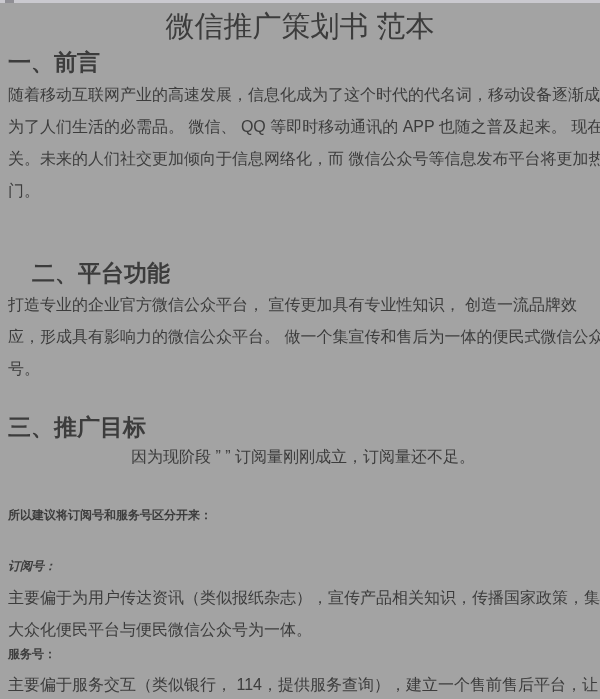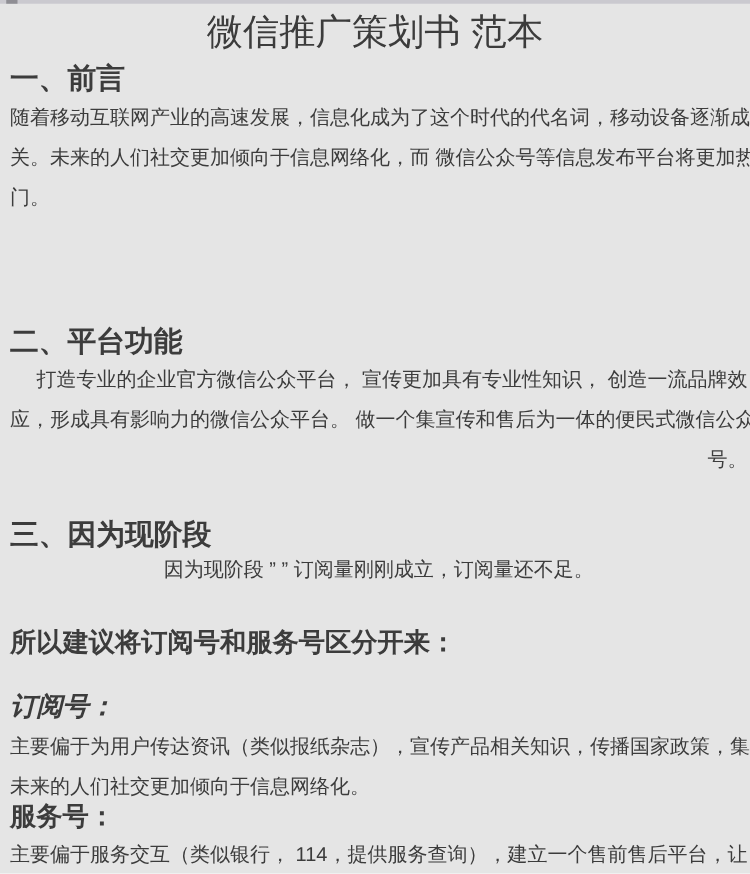--- a/index.html
+++ b/index.html
@@ -11,21 +11,21 @@
     width: 600px;
     height: 699px;
     overflow: hidden;
     font-family: "Liberation Sans", sans-serif;
     color: #3c3c3c;
   }
   .page {
     position: relative;
     width: 600px;
     height: 699px;
-    background: #e5e5e5;
+    background: #a3a3a3;
   }
   
   .sb-track {
     position: absolute;
     top: 0; left: 0;
     width: 600px; height: 3px;
     background: #cac9cf;
   }
   .sb-thumb {
     position: absolute;
@@ -58,29 +58,29 @@
     font-size: 16px;
   }
   .para .ln {
     height: 32px;
     line-height: 32px;
     white-space: nowrap;
   }
   .bold-line {
     position: absolute;
     left: 8px;
-    font-size: 21px;
+    font-size: 12px;
     font-weight: 700;
     line-height: 32px;
     white-space: nowrap;
   }
   #heading-1 { top: 51px; }
   #para-1    { top: 79px; }
-  #heading-2 { top: 262px; }
-  #para-2    { top: 289px; text-align: right; }
+  #heading-2 { top: 262px; margin-left: 24px; }
+  #para-2    { top: 289px; }
   #heading-3 { top: 416px; }
   #para-3    { top: 441px; text-align: center; }
   #suggestion { top: 499px; }
   #sub-heading-subscription { top: 550px; font-style: italic; }
   #para-subscription { top: 582px; }
   #sub-heading-service { top: 638px; }
   #para-service { top: 669px; }
 </style>
 </head>
 <body>
@@ -90,45 +90,46 @@
   <div class="sb-track">
     <div class="sb-thumb"></div>
   </div>
 
   <div class="doc-title">微信推广策划书 范本</div>
 
   <div class="sec-heading" id="heading-1">一、前言</div>
 
   <div class="para" id="para-1">
     <div class="ln">随着移动互联网产业的高速发展，信息化成为了这个时代的代名词，移动设备逐渐成</div>
+    <div class="ln">为了人们生活的必需品。 微信、 QQ 等即时移动通讯的 APP 也随之普及起来。 现在</div>
     <div class="ln">关。未来的人们社交更加倾向于信息网络化，而 微信公众号等信息发布平台将更加热</div>
     <div class="ln">门。</div>
   </div>
 
   <div class="sec-heading" id="heading-2">二、平台功能</div>
 
   <div class="para" id="para-2">
     <div class="ln">打造专业的企业官方微信公众平台， 宣传更加具有专业性知识， 创造一流品牌效</div>
     <div class="ln">应，形成具有影响力的微信公众平台。 做一个集宣传和售后为一体的便民式微信公众</div>
     <div class="ln">号。</div>
   </div>
 
-  <div class="sec-heading" id="heading-3">三、因为现阶段</div>
+  <div class="sec-heading" id="heading-3">三、推广目标</div>
 
   <div class="para" id="para-3">
     <div class="ln">因为现阶段 ” ” 订阅量刚刚成立，订阅量还不足。</div>
   </div>
 
   <div class="bold-line" id="suggestion">所以建议将订阅号和服务号区分开来：</div>
 
   <div class="bold-line" id="sub-heading-subscription">订阅号：</div>
 
   <div class="para" id="para-subscription">
     <div class="ln">主要偏于为用户传达资讯（类似报纸杂志），宣传产品相关知识，传播国家政策，集</div>
-    <div class="ln">未来的人们社交更加倾向于信息网络化。</div>
+    <div class="ln">大众化便民平台与便民微信公众号为一体。</div>
   </div>
 
   <div class="bold-line" id="sub-heading-service">服务号：</div>
 
   <div class="para" id="para-service">
     <div class="ln">主要偏于服务交互（类似银行， 114，提供服务查询），建立一个售前售后平台，让</div>
   </div>
 
 </div>
 

